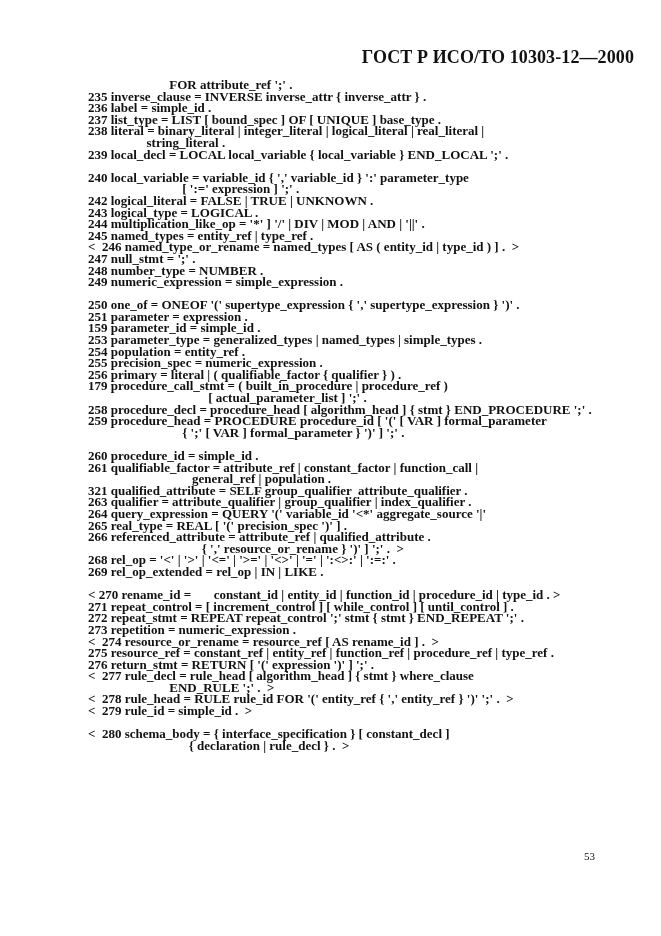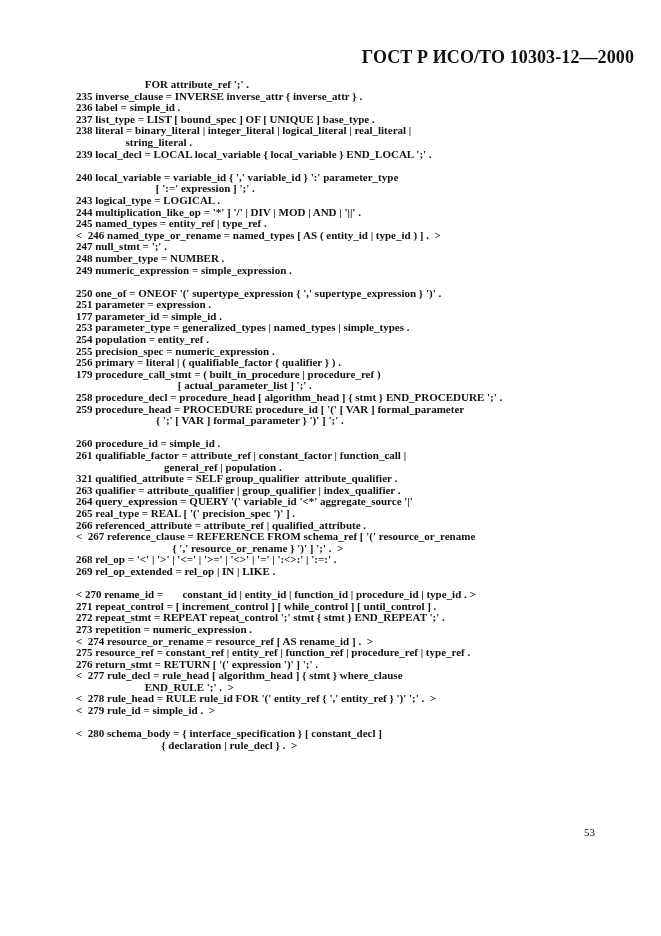--- a/index.html
+++ b/index.html
@@ -19,36 +19,36 @@
       position: absolute;
       top: 47px;
       right: 27px;
       font-size: 18px;
       font-weight: bold;
       letter-spacing: 0.1px;
     }
     .content {
       position: absolute;
       top: 79px;
-      left: 76px;
+      left: 88px;
       width: 520px;
-      font-size: 11px;
+      font-size: 13px;
       font-weight: bold;
       line-height: 11.6px;
     }
     .line {
       white-space: pre;
       height: 11.6px;
     }
     .gap {
       height: 11.6px;
     }
     .page-number {
       position: absolute;
-      top: 826px;
+      top: 850px;
       left: 584px;
       font-size: 11px;
     }
   </style>
 </head>
 <body>
 
 <div class="header">
   <span>ГОСТ Р ИСО/ТО 10303-12—2000</span>
 </div>
@@ -57,50 +57,50 @@
     <div class="line">                         FOR attribute_ref ';' .</div>
     <div class="line">235 inverse_clause = INVERSE inverse_attr { inverse_attr } .</div>
     <div class="line">236 label = simple_id .</div>
     <div class="line">237 list_type = LIST [ bound_spec ] OF [ UNIQUE ] base_type .</div>
     <div class="line">238 literal = binary_literal | integer_literal | logical_literal | real_literal |</div>
     <div class="line">                  string_literal .</div>
     <div class="line">239 local_decl = LOCAL local_variable { local_variable } END_LOCAL ';' .</div>
     <div class="gap"></div>
     <div class="line">240 local_variable = variable_id { ',' variable_id } ':' parameter_type</div>
     <div class="line">                             [ ':=' expression ] ';' .</div>
+    <div class="line">242 logical_literal = FALSE | TRUE | UNKNOWN .</div>
     <div class="line">243 logical_type = LOGICAL .</div>
     <div class="line">244 multiplication_like_op = '*' ] '/' | DIV | MOD | AND | '||' .</div>
     <div class="line">245 named_types = entity_ref | type_ref .</div>
     <div class="line">&lt;  246 named_type_or_rename = named_types [ AS ( entity_id | type_id ) ] .  &gt;</div>
     <div class="line">247 null_stmt = ';' .</div>
     <div class="line">248 number_type = NUMBER .</div>
     <div class="line">249 numeric_expression = simple_expression .</div>
     <div class="gap"></div>
     <div class="line">250 one_of = ONEOF '(' supertype_expression { ',' supertype_expression } ')' .</div>
     <div class="line">251 parameter = expression .</div>
-    <div class="line">177 parameter_id = simple_id .</div>
+    <div class="line">159 parameter_id = simple_id .</div>
     <div class="line">253 parameter_type = generalized_types | named_types | simple_types .</div>
     <div class="line">254 population = entity_ref .</div>
     <div class="line">255 precision_spec = numeric_expression .</div>
     <div class="line">256 primary = literal | ( qualifiable_factor { qualifier } ) .</div>
     <div class="line">179 procedure_call_stmt = ( built_in_procedure | procedure_ref )</div>
     <div class="line">                                     [ actual_parameter_list ] ';' .</div>
     <div class="line">258 procedure_decl = procedure_head [ algorithm_head ] { stmt } END_PROCEDURE ';' .</div>
     <div class="line">259 procedure_head = PROCEDURE procedure_id [ '(' [ VAR ] formal_parameter</div>
     <div class="line">                             { ';' [ VAR ] formal_parameter } ')' ] ';' .</div>
     <div class="gap"></div>
     <div class="line">260 procedure_id = simple_id .</div>
     <div class="line">261 qualifiable_factor = attribute_ref | constant_factor | function_call |</div>
     <div class="line">                                general_ref | population .</div>
     <div class="line">321 qualified_attribute = SELF group_qualifier  attribute_qualifier .</div>
     <div class="line">263 qualifier = attribute_qualifier | group_qualifier | index_qualifier .</div>
     <div class="line">264 query_expression = QUERY '(' variable_id '&lt;*' aggregate_source '|'</div>
     <div class="line">265 real_type = REAL [ '(' precision_spec ')' ] .</div>
     <div class="line">266 referenced_attribute = attribute_ref | qualified_attribute .</div>
-    <div class="line">&lt;  267 reference_clause = REFERENCE FROM schema_ref [ '(' resource_or_rename</div>
     <div class="line">                                   { ',' resource_or_rename } ')' ] ';' .  &gt;</div>
     <div class="line">268 rel_op = '&lt;' | '&gt;' | '&lt;=' | '&gt;=' | '&lt;&gt;' | '=' | ':&lt;&gt;:' | ':=:' .</div>
     <div class="line">269 rel_op_extended = rel_op | IN | LIKE .</div>
     <div class="gap"></div>
     <div class="line">&lt; 270 rename_id =       constant_id | entity_id | function_id | procedure_id | type_id . &gt;</div>
     <div class="line">271 repeat_control = [ increment_control ] [ while_control ] [ until_control ] .</div>
     <div class="line">272 repeat_stmt = REPEAT repeat_control ';' stmt { stmt } END_REPEAT ';' .</div>
     <div class="line">273 repetition = numeric_expression .</div>
     <div class="line">&lt;  274 resource_or_rename = resource_ref [ AS rename_id ] .  &gt;</div>
     <div class="line">275 resource_ref = constant_ref | entity_ref | function_ref | procedure_ref | type_ref .</div>

